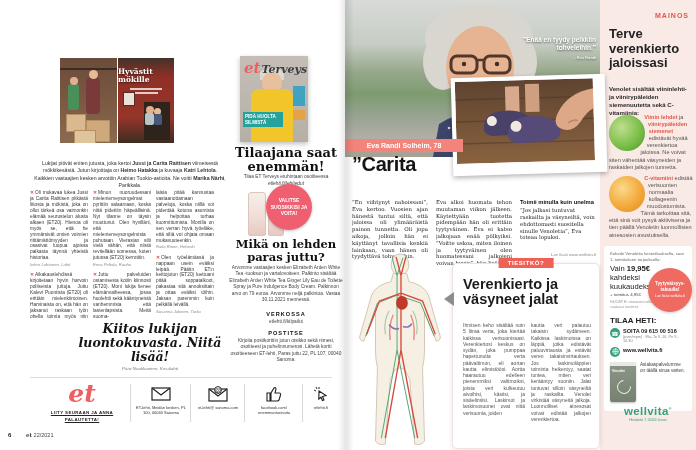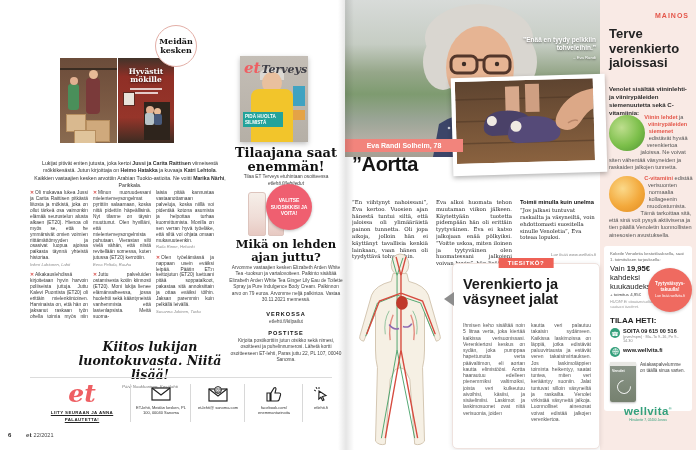--- a/index.html
+++ b/index.html
@@ -14,29 +14,29 @@
 
   
   .badge-circle{left:155px;top:25px;width:40px;height:40px;border:1px solid #e3aFA;
     border:1px solid #e3afa7;border-radius:50%;display:flex;align-items:center;justify-content:center;
     font-family:"DejaVu Serif",serif;font-weight:bold;font-size:8px;line-height:1.1;color:#111;background:#fff;z-index:3;}
   .photo{overflow:hidden;}
   .photo1{left:60px;top:58px;width:57px;height:85px;background:linear-gradient(180deg,#6b4c3a 0%,#7c5a44 55%,#8a6b50 100%);}
   .photo2{left:118px;top:58px;width:56px;height:85px;background:linear-gradient(180deg,#42342a 0%,#8f2f26 22%,#96352a 70%,#3c2c22 100%);}
   .ph-box{position:absolute;background:#d9b98f;border:1px solid #b68e5f;}
   .cottage-title{position:absolute;left:0;right:0;top:10px;color:#fff;font-family:"DejaVu Serif",serif;
-    font-weight:bold;font-size:7.5px;line-height:1.05;text-align:center;text-shadow:0 1px 2px rgba(0,0,0,.6);}
+    font-weight:bold;font-size:7.5px;line-height:1.05;text-align:left;text-shadow:0 1px 2px rgba(0,0,0,.6);}
   .cap-line{position:absolute;background:rgba(255,255,255,.75);height:1.5px;}
   .h-best{left:28px;top:142px;width:204px;font-weight:bold;font-size:13px;color:#111;}
   .intro{left:33px;top:160px;width:194px;font-size:5.2px;line-height:1.4;color:#333;}
   .letcol{top:190px;width:58px;height:130px;overflow:hidden;font-size:4.8px;line-height:1.24;color:#3a3a3a;}
   .letter{margin-bottom:5px;}
   .bullet{color:#d9534f;font-weight:bold;font-size:4.8px;margin-right:1px;}
   .author{display:block;color:#8a8a8a;font-size:4.2px;font-style:italic;margin-top:1px;}
-  .pullquote{left:66px;top:322px;width:168px;font-weight:bold;font-style:italic;font-size:12.5px;line-height:1.1;color:#141414;margin-top:18px;}
+  .pullquote{left:66px;top:322px;width:168px;font-weight:bold;font-style:italic;font-size:12.5px;line-height:1.1;color:#141414;}
   .pq-author{font-family:"Liberation Sans",sans-serif;font-weight:normal;font-size:4.4px;color:#777;margin-top:4px;font-style:italic;}
   .rule{background:#dcdcdc;height:1px;}
   .footer-logo{left:52px;top:381px;width:60px;text-align:center;color:#ee5f63;
      font-family:"DejaVu Serif",serif;font-style:italic;font-weight:bold;font-size:25px;line-height:1;}
   .footer-cta{left:38px;top:410px;width:88px;font-size:4.4px;font-weight:bold;letter-spacing:.4px;
      text-decoration:underline;color:#222;line-height:1.5;}
   .fdiv{top:384px;width:1px;height:38px;background:#d8d8d8;}
   .fitem{top:386px;width:54px;text-align:center;font-size:4px;color:#333;line-height:1.35;}
   .ficon{display:block;margin:0 auto 3px auto;height:16px;}
   .pageno{left:8px;top:432px;font-size:6px;font-weight:bold;color:#222;}
@@ -136,23 +136,20 @@
   .serv{font-size:4.6px;line-height:1.3;color:#444;}
   .brand{margin-top:4px;text-align:center;color:#35a07c;font-weight:bold;font-size:11.5px;letter-spacing:.4px;line-height:1;}
   .brand sup{font-size:4px;}
   .brand-addr{text-align:center;font-size:3.2px;color:#35a07c;margin-top:1px;}
 </style>
 </head>
 <body>
 
 <div id="stage">
 
-  <div class="abs badge-circle ctr serif">
-    <span>Meidän kesken</span>
-  </div>
 
   <div class="abs photo photo1">
     <div class="ph-box" style="left:6px;top:56px;width:18px;height:16px;"></div>
     <div class="ph-box" style="left:26px;top:62px;width:22px;height:20px;background:#cfa97c;"></div>
     <div class="ph-box" style="left:14px;top:72px;width:20px;height:13px;background:#e0c49b;"></div>
     <div class="abs" style="left:8px;top:26px;width:11px;height:26px;background:#4a8f5a;border-radius:3px;"></div>
     <div class="abs" style="left:10px;top:19px;width:8px;height:8px;border-radius:50%;background:#e2b091;"></div>
     <div class="abs" style="left:26px;top:20px;width:14px;height:36px;background:#7a3a3a;border-radius:4px;"></div>
     <div class="abs" style="left:29px;top:12px;width:9px;height:9px;border-radius:50%;background:#e8bb97;"></div>
     <div class="abs" style="left:0;top:10px;width:57px;height:2px;background:#3a2c22;"></div>
@@ -206,21 +203,21 @@
     <span>Tilaa ET Terveys etuhintaan osoitteessa</span><br>
     <span class="i">etlehti.fi/lehtiedut</span>
   </div>
 
   <div class="bottle abs" style="left:248px;top:192px;width:16px;height:42px;"></div>
   <div class="bottle abs" style="left:268px;top:196px;width:14px;height:38px;"></div>
   <div class="abs win-badge">
       <span>VALITSE SUOSIKKISI JA VOITA!</span>
     </div>
 
-  <div class="abs h-contest serif ctr">Mikä on lehden ajan juttu?</div>
+  <div class="abs h-contest serif ctr">Mikä on lehden paras juttu?</div>
   <div class="abs contest-body ctr">Arvomme vastaajien kesken Elizabeth Arden White Tea -tuoksun ja vartalovoiteen. Palkinto sisältää Elizabeth Arden White Tea Ginger Lily Eau de Toilette Spray ja Pure Indulgence Body Cream. Palkinnon arvo on 79 euroa. Arvomme neljä palkintoa. Vastaa 30.11.2021 mennessä.</div>
   <div class="abs mini-h ctr" style="top:311px;">VERKOSSA</div>
   <div class="abs mini-t ctr" style="top:319px;">etlehti.fi/kilpailut</div>
   <div class="abs mini-h ctr" style="top:330px;">POSTITSE</div>
   <div class="abs mini-t ctr" style="top:338px;">Kirjoita postikorttiin jutun otsikko sekä nimesi, osoitteesi ja puhelinnumerosi. Lähetä kortti osoitteeseen ET-lehti, Paras juttu 22, PL 107, 00040 Sanoma.</div>
 
   <div class="abs rule" style="left:30px;top:377px;width:302px;"></div>
   <div class="abs footer-logo">et</div>
   <div class="abs footer-cta ctr">LIITY SEURAAN JA ANNA PALAUTETTA!</div>
 
@@ -316,21 +313,21 @@
       <path d="M138,10 q-26,4 -36,24 q-6,12 4,16 q10,4 18,-6 q8,-12 14,-14z" fill="#dca887"></path>
       <path d="M112,44 q6,-4 10,-2" stroke="#b9876a" stroke-width="1.4" fill="none"></path>
     </svg>
   </div>
 
   <div class="abs namebadge">
       <span>Eva Randi Solheim, 78</span>
     </div>
 
   <div class="abs headline">
-    <span>”Aortta</span>
+    <span>”Carita</span>
   </div>
 
   <div class="abs acol just" style="left:352px;">”En viihtynyt nahoissani”, Eva kertoo. Vuosien ajan hänestä tuntui siltä, että jaloissa oli ylimääräistä painon tunnetta. Oli jopa aikoja, jolloin hän ei käyttänyt tavallisia kenkiä lainkaan, vaan hänen oli tyydyttävä tohveleihin.</div>
   <div class="abs acol just" style="left:436px;">Eva alkoi huomata tehon muutaman viikon jälkeen. Käytettyään tuotetta pidempään hän oli erittäin tyytyväinen. Eva ei katso jalkojaan enää pölkyiksi. ”Voitte uskoa, miten iloinen ja tyytyväinen olen huomatessani jalkojeni voivan hyvin”, hän lisää.</div>
   <div class="abs acol" style="left:520px;">
     <div class="acol-h">Toimii minulla kuin unelma</div>
     <span>”Jos jalkasi tuntuvat raskailta ja väsyneiltä, voin ehdottomasti suositella sinulle Venoletia”, Eva toteaa lopuksi.</span>
   </div>
   <div class="abs readmore">Lue lisää www.wellvita.fi</div>
 

